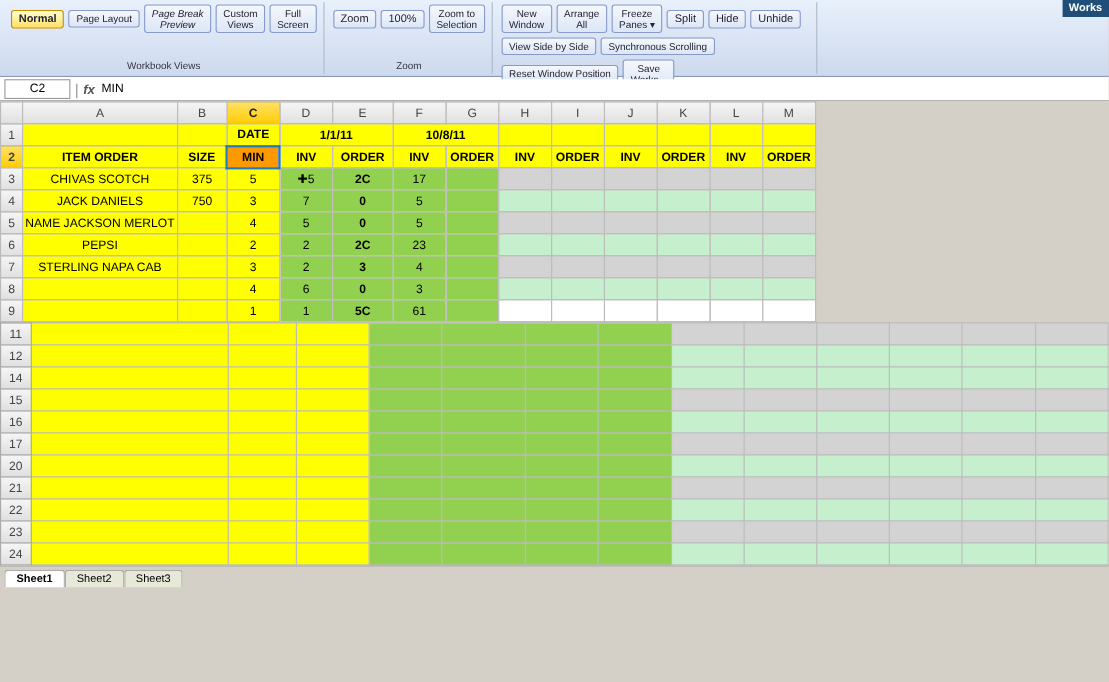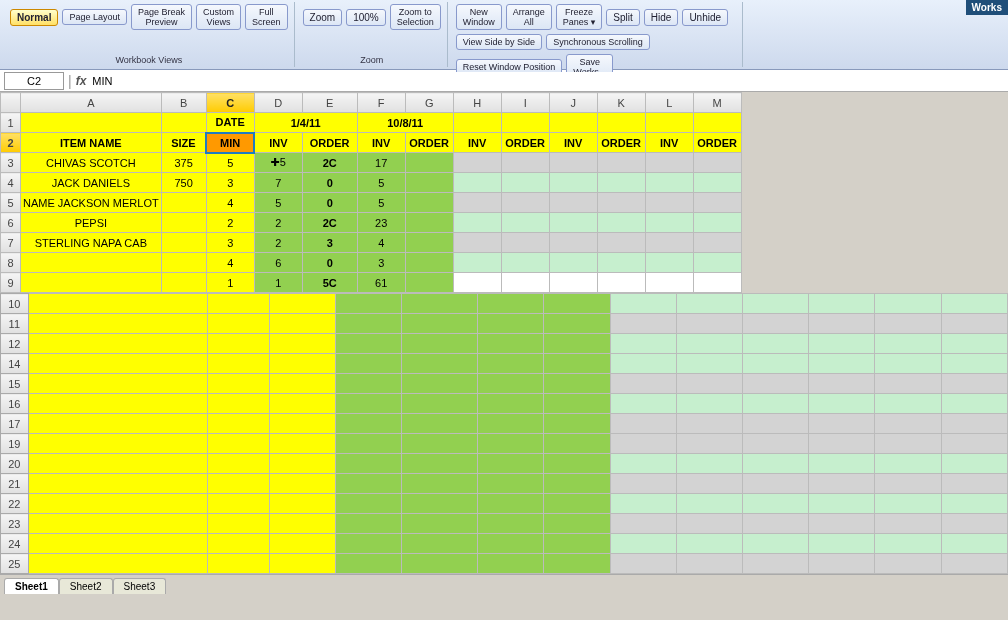--- a/index.html
+++ b/index.html
@@ -169,21 +169,21 @@
 <body>
 
 <div id="works-badge">Works</div>
 
 <div id="ribbon">
 
   <div class="ribbon-group">
     <div class="ribbon-buttons">
       <button class="ribbon-btn active">Normal</button>
       <button class="ribbon-btn" style="font-size:9px;">Page Layout</button>
-      <button class="ribbon-btn" style="font-size:9px;">Page Break<br>Preview</button>
+      <button class="ribbon-btn" style="font-size:9px;font-style:italic;">Page Break<br>Preview</button>
       <button class="ribbon-btn" style="font-size:9px;">Custom<br>Views</button>
       <button class="ribbon-btn" style="font-size:9px;">Full<br>Screen</button>
     </div>
     <div class="ribbon-group-title">Workbook Views</div>
   </div>
 
 
   <div class="ribbon-group">
     <div class="ribbon-buttons">
       <button class="ribbon-btn">Zoom</button>
@@ -254,33 +254,33 @@
         <th class="col-header">M</th>
       </tr>
     </thead>
     <tbody id="spreadsheet-body">
 
       <tr>
         <td class="row-header">1</td>
         <td class="cell-yellow"></td>
         <td class="cell-yellow"></td>
         <td class="cell-yellow cell-bold">DATE</td>
-        <td class="cell-yellow cell-bold" colspan="2">1/4/11</td>
+        <td class="cell-yellow cell-bold" colspan="2">1/1/11</td>
         <td class="cell-yellow" colspan="2" style="background:#ffff00; font-weight:bold;">10/8/11</td>
         <td class="cell-yellow"></td>
         <td class="cell-yellow"></td>
         <td class="cell-yellow"></td>
         <td class="cell-yellow"></td>
         <td class="cell-yellow"></td>
         <td class="cell-yellow"></td>
       </tr>
 
       <tr>
         <td class="row-header selected">2</td>
-        <td class="cell-yellow cell-bold">ITEM NAME</td>
+        <td class="cell-yellow cell-bold">ITEM ORDER</td>
         <td class="cell-yellow cell-bold">SIZE</td>
         <td style="background:#ff9900; font-weight:bold; border:2px solid #1f7bc1;">MIN</td>
         <td class="cell-yellow cell-bold">INV</td>
         <td class="cell-yellow cell-bold">ORDER</td>
         <td class="cell-yellow cell-bold">INV</td>
         <td class="cell-yellow cell-bold">ORDER</td>
         <td class="cell-yellow cell-bold">INV</td>
         <td class="cell-yellow cell-bold">ORDER</td>
         <td class="cell-yellow cell-bold">INV</td>
         <td class="cell-yellow cell-bold">ORDER</td>
@@ -421,36 +421,20 @@
       <col style="width:48px">
       <col style="width:48px">
       <col style="width:48px">
       <col style="width:48px">
       <col style="width:48px">
       <col style="width:48px">
       <col style="width:48px">
     </colgroup>
     <tbody id="empty-body">
         <tr>
-          <td class="row-header">10</td>
-          <td style="background-color: rgb(255, 255, 0); border: 1px solid rgb(187, 187, 187); height: 20px;"></td>
-          <td style="background-color: rgb(255, 255, 0); border: 1px solid rgb(187, 187, 187); height: 20px;"></td>
-          <td style="background-color: rgb(255, 255, 0); border: 1px solid rgb(187, 187, 187); height: 20px;"></td>
-          <td style="background-color: rgb(146, 208, 80); border: 1px solid rgb(187, 187, 187); height: 20px;"></td>
-          <td style="background-color: rgb(146, 208, 80); border: 1px solid rgb(187, 187, 187); height: 20px;"></td>
-          <td style="background-color: rgb(146, 208, 80); border: 1px solid rgb(187, 187, 187); height: 20px;"></td>
-          <td style="background-color: rgb(146, 208, 80); border: 1px solid rgb(187, 187, 187); height: 20px;"></td>
-          <td style="background-color: rgb(198, 239, 206); border: 1px solid rgb(187, 187, 187); height: 20px;"></td>
-          <td style="background-color: rgb(198, 239, 206); border: 1px solid rgb(187, 187, 187); height: 20px;"></td>
-          <td style="background-color: rgb(198, 239, 206); border: 1px solid rgb(187, 187, 187); height: 20px;"></td>
-          <td style="background-color: rgb(198, 239, 206); border: 1px solid rgb(187, 187, 187); height: 20px;"></td>
-          <td style="background-color: rgb(198, 239, 206); border: 1px solid rgb(187, 187, 187); height: 20px;"></td>
-          <td style="background-color: rgb(198, 239, 206); border: 1px solid rgb(187, 187, 187); height: 20px;"></td>
-        </tr>
-        <tr>
           <td class="row-header">11</td>
           <td style="background-color: rgb(255, 255, 0); border: 1px solid rgb(187, 187, 187); height: 20px;"></td>
           <td style="background-color: rgb(255, 255, 0); border: 1px solid rgb(187, 187, 187); height: 20px;"></td>
           <td style="background-color: rgb(255, 255, 0); border: 1px solid rgb(187, 187, 187); height: 20px;"></td>
           <td style="background-color: rgb(146, 208, 80); border: 1px solid rgb(187, 187, 187); height: 20px;"></td>
           <td style="background-color: rgb(146, 208, 80); border: 1px solid rgb(187, 187, 187); height: 20px;"></td>
           <td style="background-color: rgb(146, 208, 80); border: 1px solid rgb(187, 187, 187); height: 20px;"></td>
           <td style="background-color: rgb(146, 208, 80); border: 1px solid rgb(187, 187, 187); height: 20px;"></td>
           <td style="background-color: rgb(211, 211, 211); border: 1px solid rgb(187, 187, 187); height: 20px;"></td>
           <td style="background-color: rgb(211, 211, 211); border: 1px solid rgb(187, 187, 187); height: 20px;"></td>
@@ -533,36 +517,20 @@
           <td style="background-color: rgb(146, 208, 80); border: 1px solid rgb(187, 187, 187); height: 20px;"></td>
           <td style="background-color: rgb(146, 208, 80); border: 1px solid rgb(187, 187, 187); height: 20px;"></td>
           <td style="background-color: rgb(211, 211, 211); border: 1px solid rgb(187, 187, 187); height: 20px;"></td>
           <td style="background-color: rgb(211, 211, 211); border: 1px solid rgb(187, 187, 187); height: 20px;"></td>
           <td style="background-color: rgb(211, 211, 211); border: 1px solid rgb(187, 187, 187); height: 20px;"></td>
           <td style="background-color: rgb(211, 211, 211); border: 1px solid rgb(187, 187, 187); height: 20px;"></td>
           <td style="background-color: rgb(211, 211, 211); border: 1px solid rgb(187, 187, 187); height: 20px;"></td>
           <td style="background-color: rgb(211, 211, 211); border: 1px solid rgb(187, 187, 187); height: 20px;"></td>
         </tr>
         <tr>
-          <td class="row-header">19</td>
-          <td style="background-color: rgb(255, 255, 0); border: 1px solid rgb(187, 187, 187); height: 20px;"></td>
-          <td style="background-color: rgb(255, 255, 0); border: 1px solid rgb(187, 187, 187); height: 20px;"></td>
-          <td style="background-color: rgb(255, 255, 0); border: 1px solid rgb(187, 187, 187); height: 20px;"></td>
-          <td style="background-color: rgb(146, 208, 80); border: 1px solid rgb(187, 187, 187); height: 20px;"></td>
-          <td style="background-color: rgb(146, 208, 80); border: 1px solid rgb(187, 187, 187); height: 20px;"></td>
-          <td style="background-color: rgb(146, 208, 80); border: 1px solid rgb(187, 187, 187); height: 20px;"></td>
-          <td style="background-color: rgb(146, 208, 80); border: 1px solid rgb(187, 187, 187); height: 20px;"></td>
-          <td style="background-color: rgb(211, 211, 211); border: 1px solid rgb(187, 187, 187); height: 20px;"></td>
-          <td style="background-color: rgb(211, 211, 211); border: 1px solid rgb(187, 187, 187); height: 20px;"></td>
-          <td style="background-color: rgb(211, 211, 211); border: 1px solid rgb(187, 187, 187); height: 20px;"></td>
-          <td style="background-color: rgb(211, 211, 211); border: 1px solid rgb(187, 187, 187); height: 20px;"></td>
-          <td style="background-color: rgb(211, 211, 211); border: 1px solid rgb(187, 187, 187); height: 20px;"></td>
-          <td style="background-color: rgb(211, 211, 211); border: 1px solid rgb(187, 187, 187); height: 20px;"></td>
-        </tr>
-        <tr>
           <td class="row-header">20</td>
           <td style="background-color: rgb(255, 255, 0); border: 1px solid rgb(187, 187, 187); height: 20px;"></td>
           <td style="background-color: rgb(255, 255, 0); border: 1px solid rgb(187, 187, 187); height: 20px;"></td>
           <td style="background-color: rgb(255, 255, 0); border: 1px solid rgb(187, 187, 187); height: 20px;"></td>
           <td style="background-color: rgb(146, 208, 80); border: 1px solid rgb(187, 187, 187); height: 20px;"></td>
           <td style="background-color: rgb(146, 208, 80); border: 1px solid rgb(187, 187, 187); height: 20px;"></td>
           <td style="background-color: rgb(146, 208, 80); border: 1px solid rgb(187, 187, 187); height: 20px;"></td>
           <td style="background-color: rgb(146, 208, 80); border: 1px solid rgb(187, 187, 187); height: 20px;"></td>
           <td style="background-color: rgb(198, 239, 206); border: 1px solid rgb(187, 187, 187); height: 20px;"></td>
           <td style="background-color: rgb(198, 239, 206); border: 1px solid rgb(187, 187, 187); height: 20px;"></td>
@@ -627,36 +595,20 @@
           <td style="background-color: rgb(146, 208, 80); border: 1px solid rgb(187, 187, 187); height: 20px;"></td>
           <td style="background-color: rgb(146, 208, 80); border: 1px solid rgb(187, 187, 187); height: 20px;"></td>
           <td style="background-color: rgb(146, 208, 80); border: 1px solid rgb(187, 187, 187); height: 20px;"></td>
           <td style="background-color: rgb(146, 208, 80); border: 1px solid rgb(187, 187, 187); height: 20px;"></td>
           <td style="background-color: rgb(198, 239, 206); border: 1px solid rgb(187, 187, 187); height: 20px;"></td>
           <td style="background-color: rgb(198, 239, 206); border: 1px solid rgb(187, 187, 187); height: 20px;"></td>
           <td style="background-color: rgb(198, 239, 206); border: 1px solid rgb(187, 187, 187); height: 20px;"></td>
           <td style="background-color: rgb(198, 239, 206); border: 1px solid rgb(187, 187, 187); height: 20px;"></td>
           <td style="background-color: rgb(198, 239, 206); border: 1px solid rgb(187, 187, 187); height: 20px;"></td>
           <td style="background-color: rgb(198, 239, 206); border: 1px solid rgb(187, 187, 187); height: 20px;"></td>
-        </tr>
-        <tr>
-          <td class="row-header">25</td>
-          <td style="background-color: rgb(255, 255, 0); border: 1px solid rgb(187, 187, 187); height: 20px;"></td>
-          <td style="background-color: rgb(255, 255, 0); border: 1px solid rgb(187, 187, 187); height: 20px;"></td>
-          <td style="background-color: rgb(255, 255, 0); border: 1px solid rgb(187, 187, 187); height: 20px;"></td>
-          <td style="background-color: rgb(146, 208, 80); border: 1px solid rgb(187, 187, 187); height: 20px;"></td>
-          <td style="background-color: rgb(146, 208, 80); border: 1px solid rgb(187, 187, 187); height: 20px;"></td>
-          <td style="background-color: rgb(146, 208, 80); border: 1px solid rgb(187, 187, 187); height: 20px;"></td>
-          <td style="background-color: rgb(146, 208, 80); border: 1px solid rgb(187, 187, 187); height: 20px;"></td>
-          <td style="background-color: rgb(211, 211, 211); border: 1px solid rgb(187, 187, 187); height: 20px;"></td>
-          <td style="background-color: rgb(211, 211, 211); border: 1px solid rgb(187, 187, 187); height: 20px;"></td>
-          <td style="background-color: rgb(211, 211, 211); border: 1px solid rgb(187, 187, 187); height: 20px;"></td>
-          <td style="background-color: rgb(211, 211, 211); border: 1px solid rgb(187, 187, 187); height: 20px;"></td>
-          <td style="background-color: rgb(211, 211, 211); border: 1px solid rgb(187, 187, 187); height: 20px;"></td>
-          <td style="background-color: rgb(211, 211, 211); border: 1px solid rgb(187, 187, 187); height: 20px;"></td>
         </tr>
       </tbody>
   </table>
 </div>
 
 <div id="tab-bar">
   <div class="sheet-tab active">Sheet1</div>
   <div class="sheet-tab">Sheet2</div>
   <div class="sheet-tab">Sheet3</div>
 </div>

